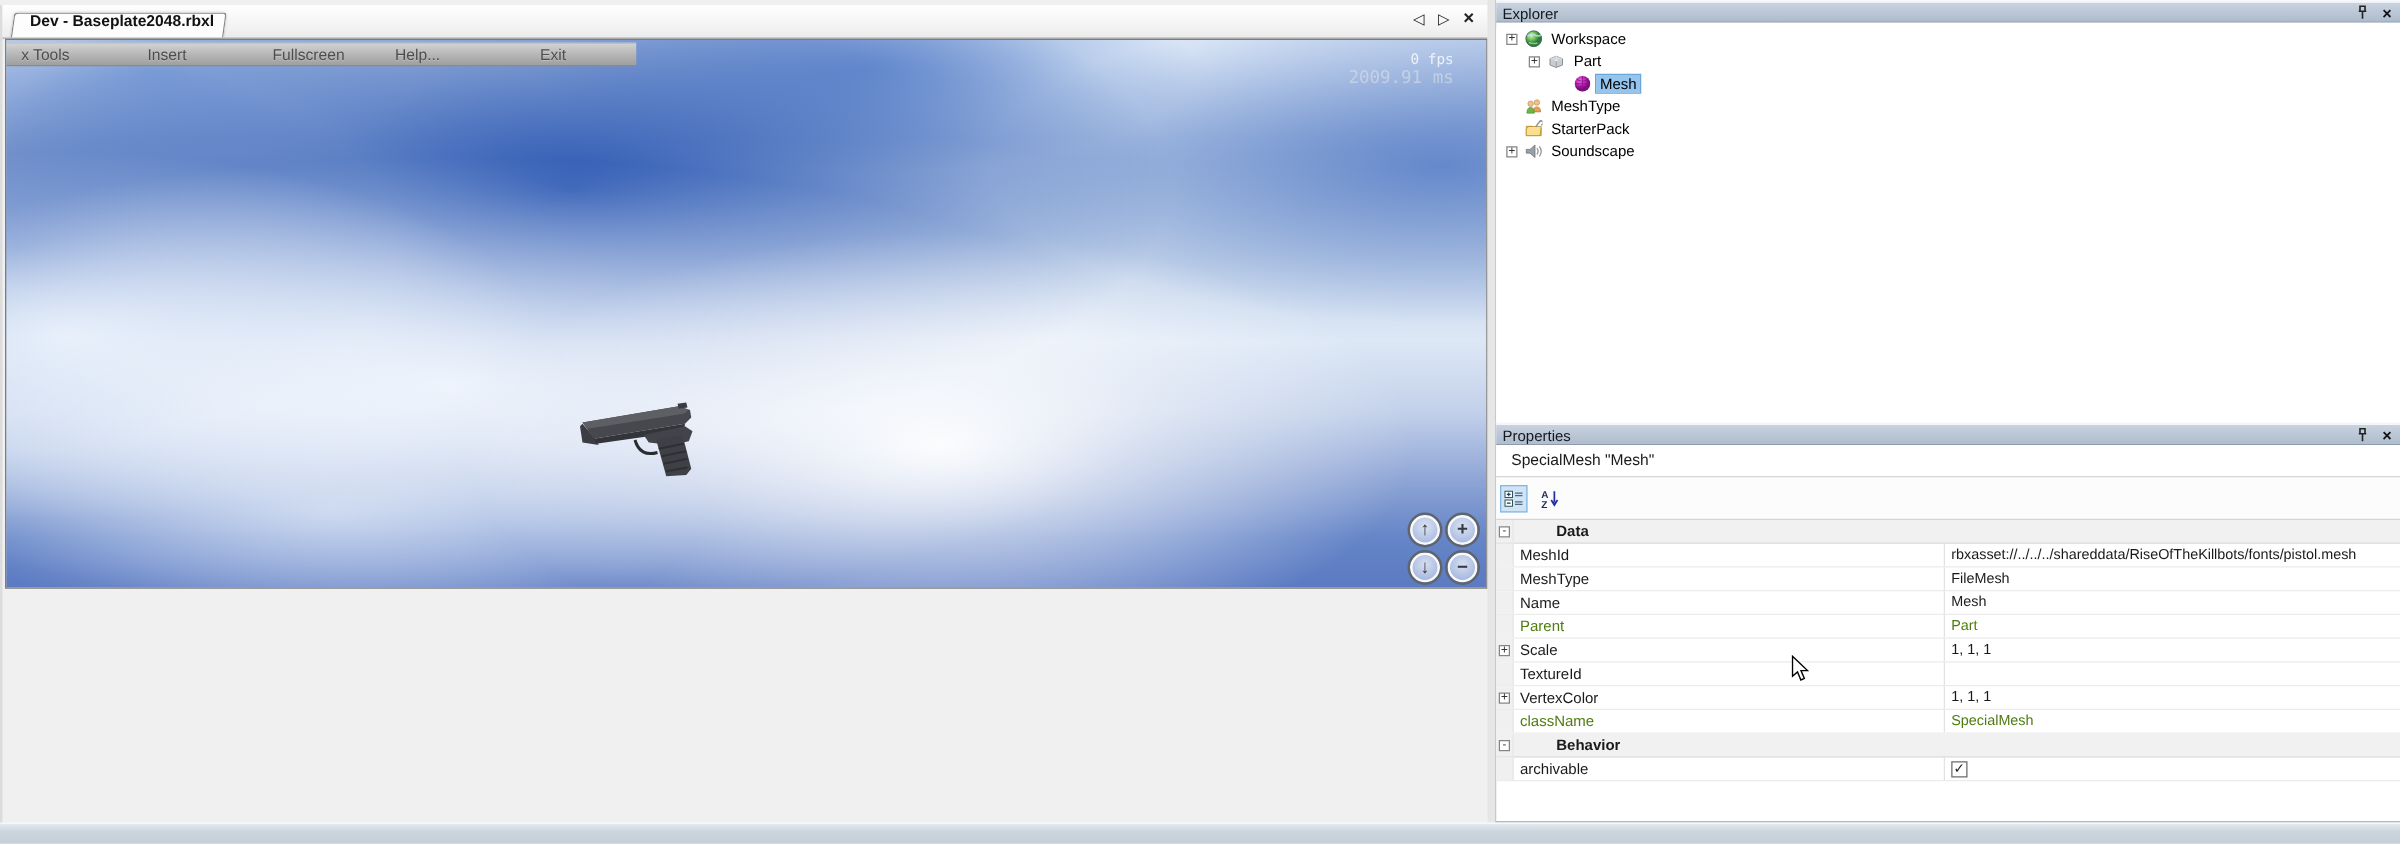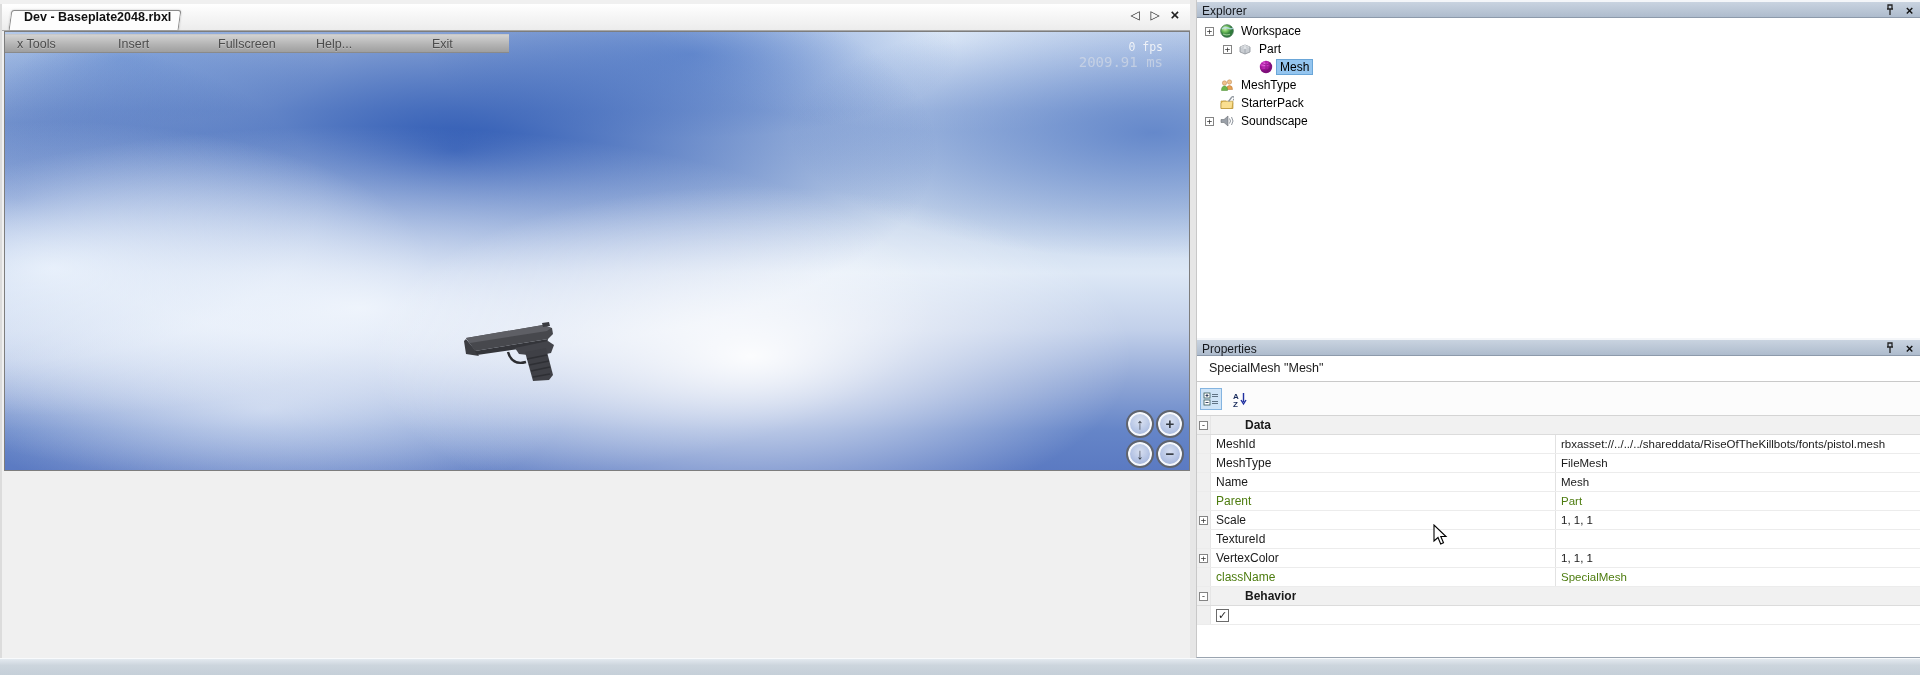--- a/index.html
+++ b/index.html
@@ -366,20 +366,21 @@
           <span class="pgutter">
               <span class="pexpand">-</span>
             </span>
           <span class="pname">Behavior</span>
         </div>
 
         <div class="prow">
           <span class="pgutter">
               <span class="pexpand"></span>
             </span>
+          <span class="pname">archivable</span>
           <span class="pvalue"><span class="checkbox">✓</span></span>
         </div>
 
       </div>
     </div>
   </div>
 
   <div class="status-bar"></div>
 
   <svg class="cursor" width="15" height="22" viewBox="0 0 15 22">

